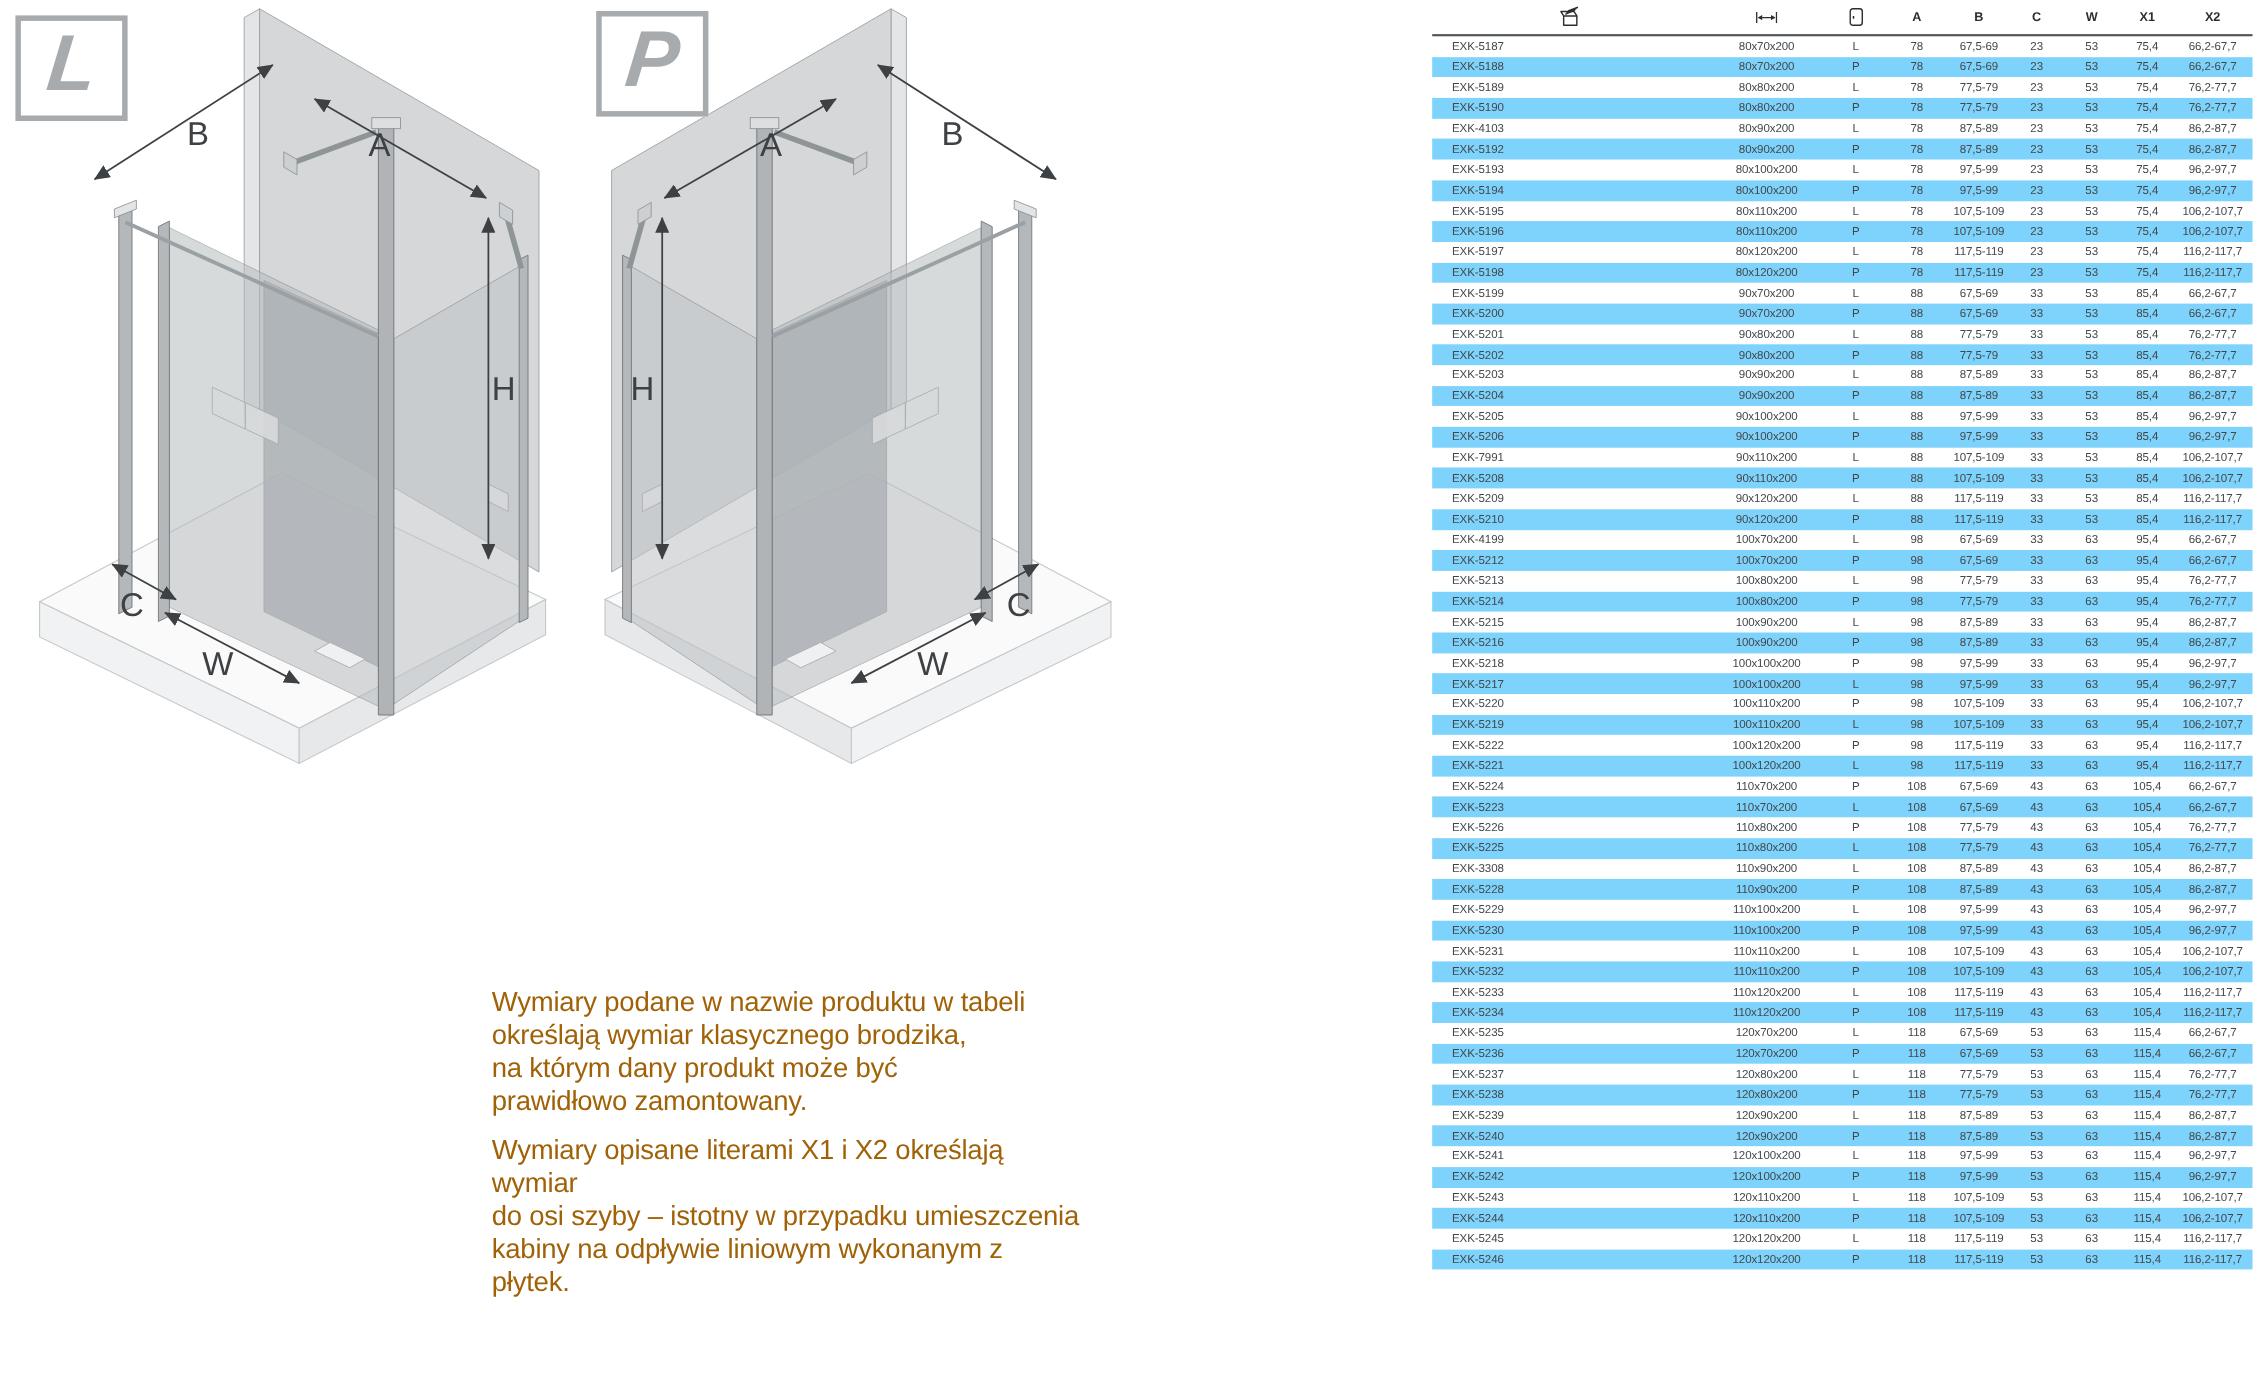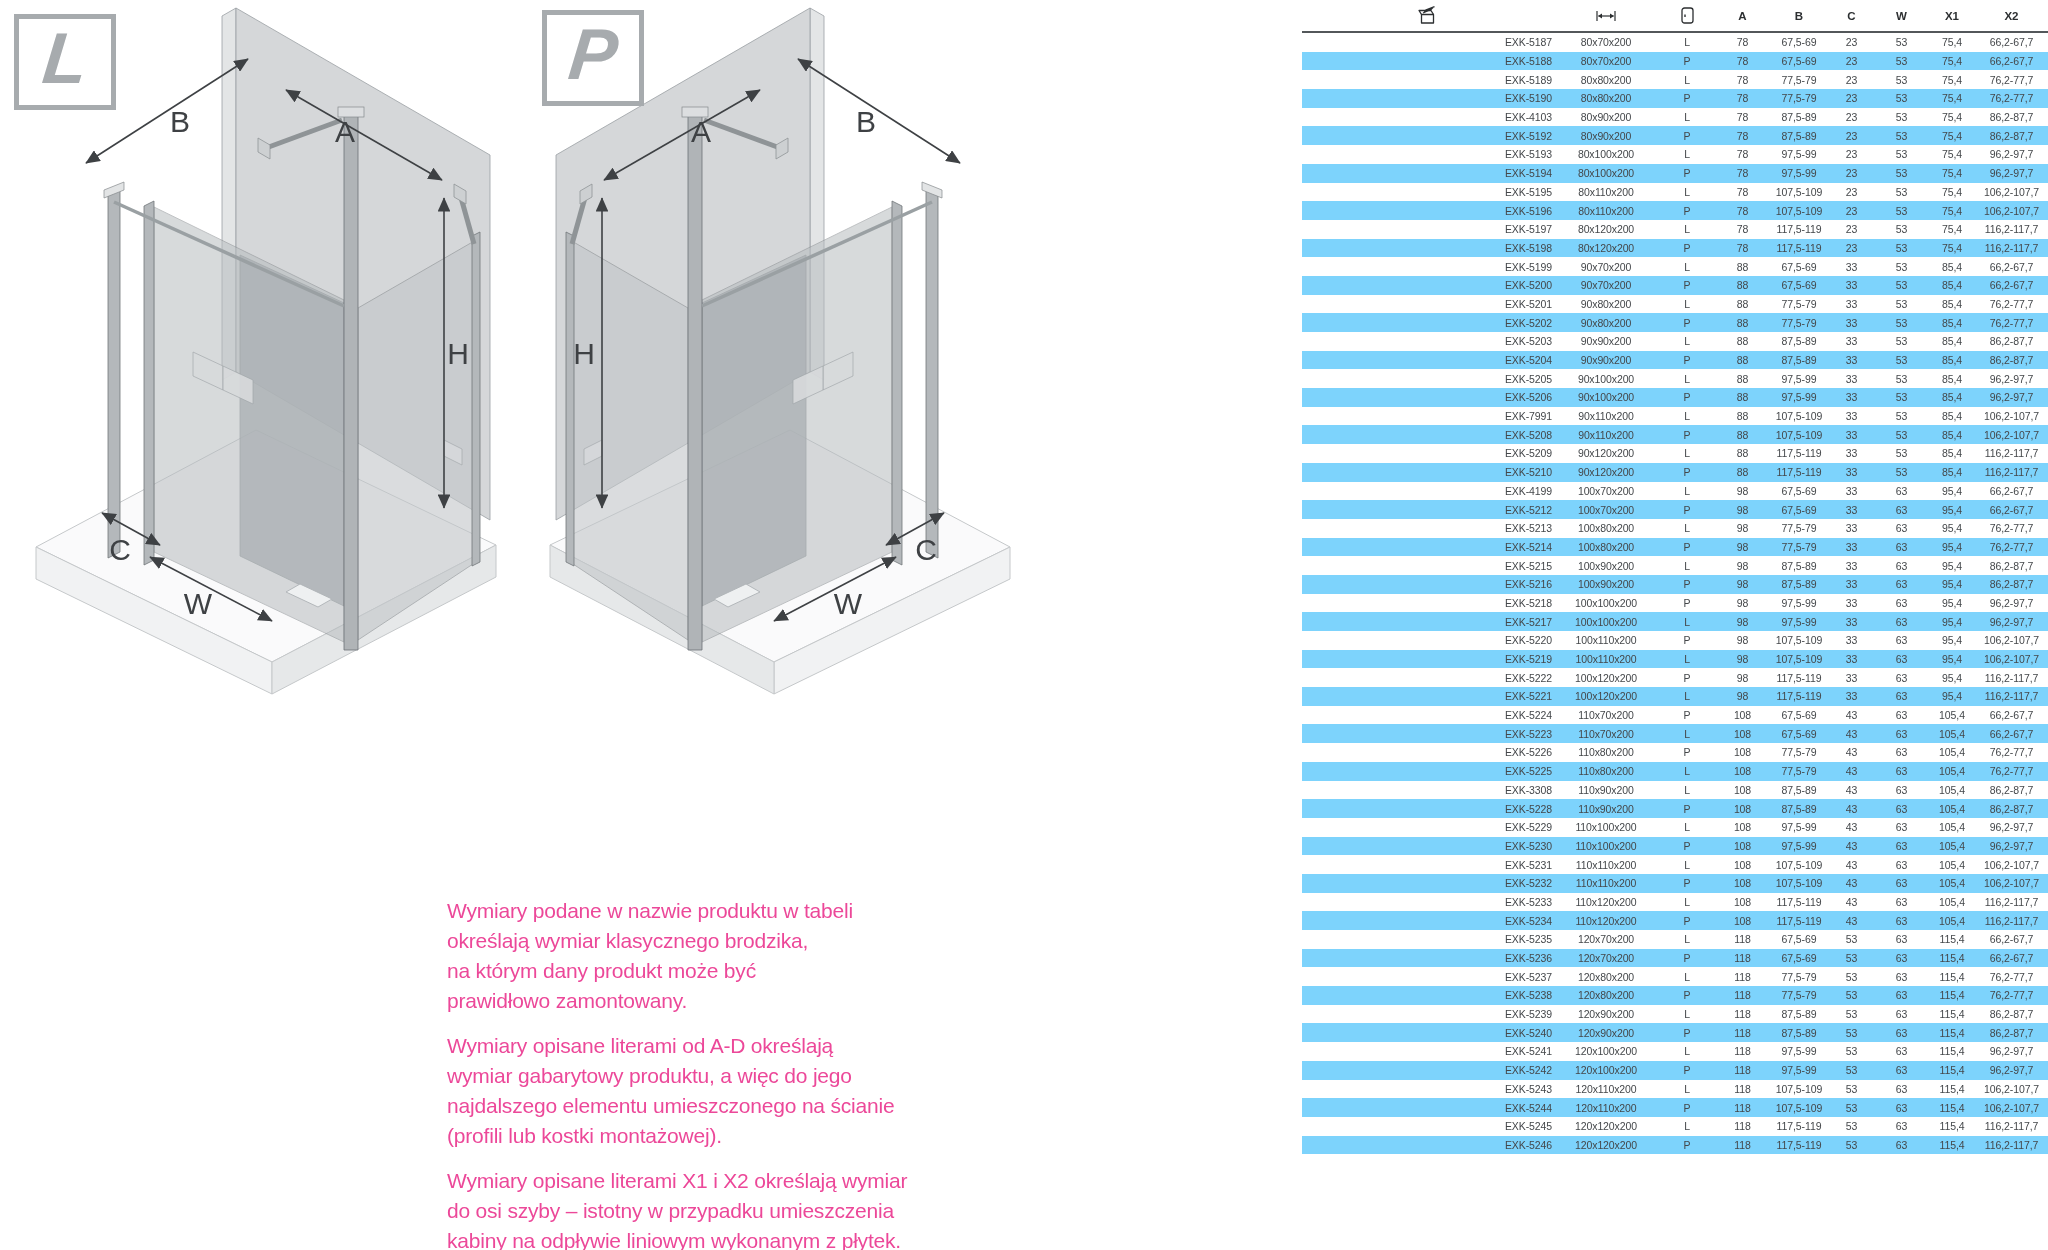--- a/index.html
+++ b/index.html
@@ -13,34 +13,34 @@
               transform:skewX(-6deg);line-height:1;padding-bottom:8px;}
   .badge-l{left:14px;top:14px;width:102px;height:96px;}
   .badge-p{left:542px;top:10px;width:102px;height:96px;}
 
   
   .diagram-svg{position:absolute;left:0;top:0;}
   .dim-letter{font-family:"Liberation Sans",sans-serif;font-size:30px;font-weight:500;fill:#3e4144;}
 
   
   .notes{position:absolute;left:447px;top:896px;width:540px;}
-  .notes p{margin:0 0 15px 0;font-size:21px;line-height:30px;color:#ec4899;
+  .notes p{margin:0 0 15px 0;font-size:25px;line-height:30px;color:#a16207;
            white-space:pre-line;letter-spacing:-0.2px;}
 
   
   .table{position:absolute;left:1302px;top:0;width:746px;font-size:10.5px;color:#44474a;}
   .t-grid{display:grid;grid-template-columns:250px 108px 54px 57px 56px 49px 51px 50px 69px;
           align-items:center;}
   .t-header{height:31px;border-bottom:2px solid #53575a;}
   .t-header .hcell{display:flex;align-items:center;justify-content:center;font-weight:bold;
                    font-size:11.5px;color:#2c2f31;}
   .t-row{height:18.7px;}
   .t-row.alt{background:#7dd3fc;}
   .td{text-align:center;white-space:nowrap;letter-spacing:-0.1px;}
-  .td.c0{text-align:right;padding-left:18px;}
+  .td.c0{text-align:left;padding-left:18px;}
   .icon{display:block;}
 </style>
 </head>
 <body>
 <div class="page">
 
   <svg class="diagram-svg" width="1046" height="700" viewBox="0 0 1046 700">
     <defs>
       <marker id="ah" markerWidth="9" markerHeight="8" refX="8.5" refY="4" orient="auto-start-reverse" markerUnits="strokeWidth">
         <path d="M0,0 L9,4 L0,8 Z" fill="#3e4144"></path>
@@ -106,24 +106,20 @@
   </div>
   <div class="badge badge-p">
     <span>P</span>
   </div>
 
   <div class="notes">
     <p>Wymiary podane w nazwie produktu w tabeli
 określają wymiar klasycznego brodzika,
 na którym dany produkt może być
 prawidłowo zamontowany.</p>
-    <p>Wymiary opisane literami od A-D określają
-wymiar gabarytowy produktu, a więc do jego
-najdalszego elementu umieszczonego na ścianie
-(profili lub kostki montażowej).</p>
     <p>Wymiary opisane literami X1 i X2 określają wymiar
 do osi szyby – istotny w przypadku umieszczenia
 kabiny na odpływie liniowym wykonanym z płytek.</p>
   </div>
 
   <div class="table">
     <div class="t-grid t-header">
       <div class="hcell">
 
         <svg class="icon" width="21" height="21" viewBox="0 0 21 21">

